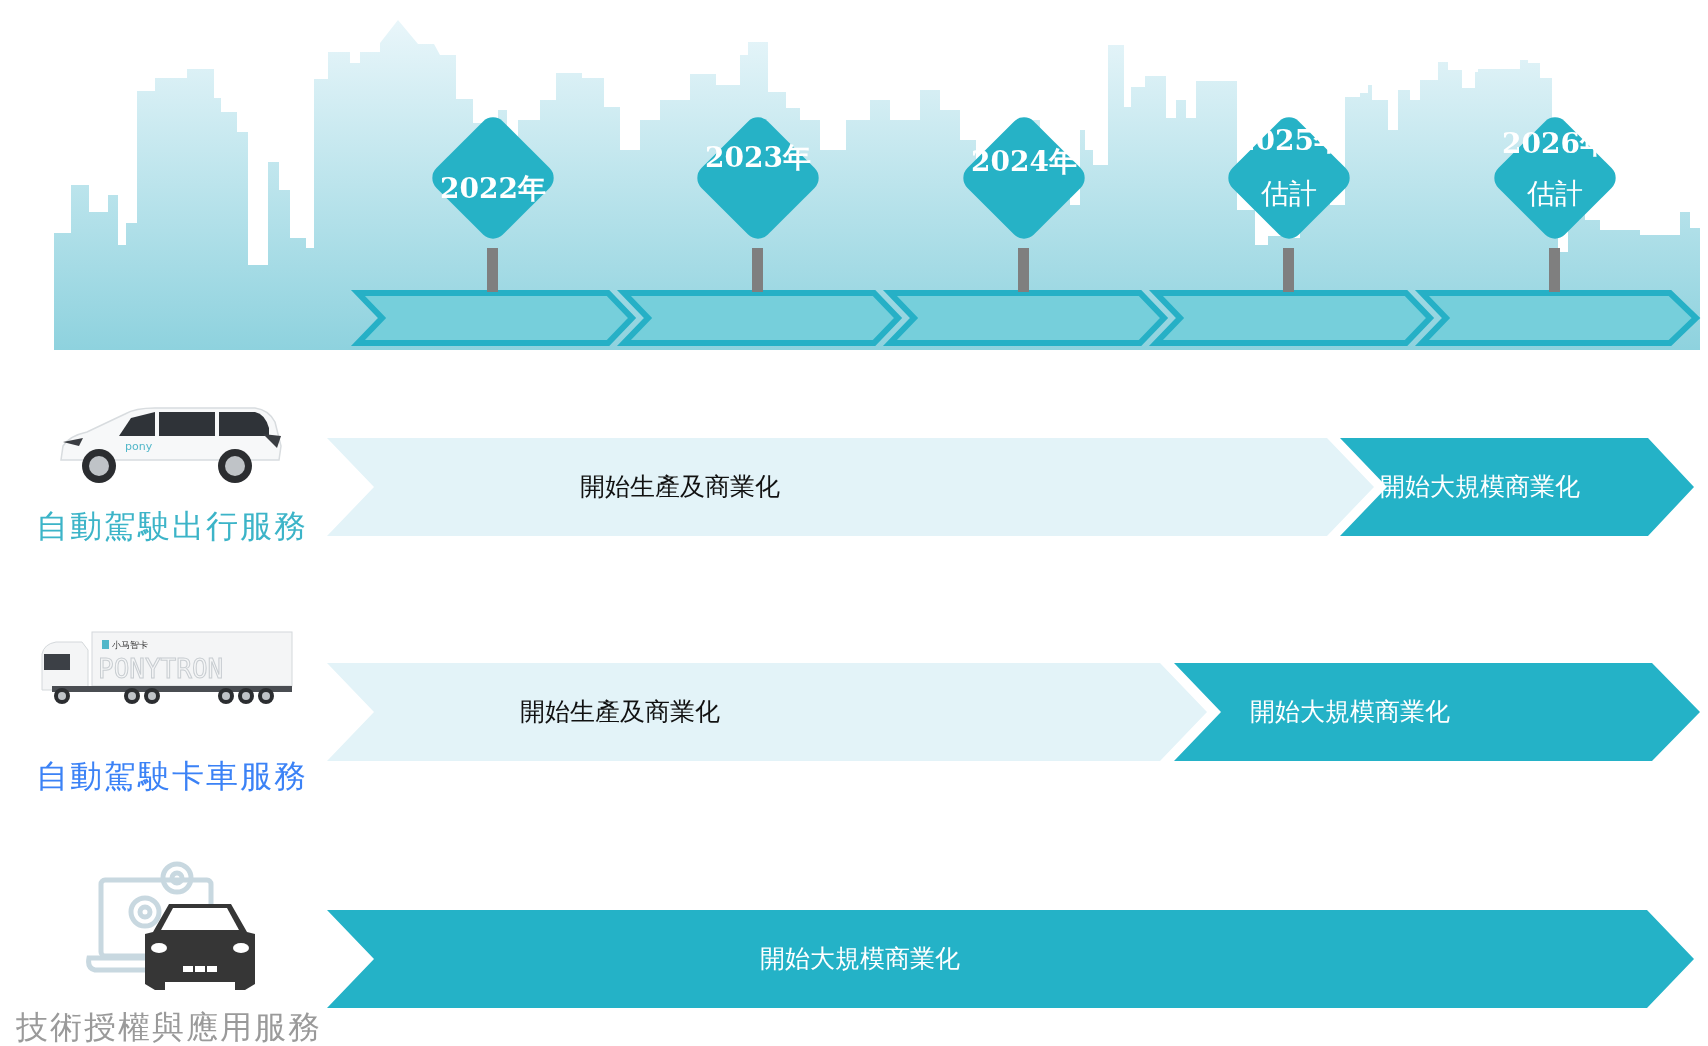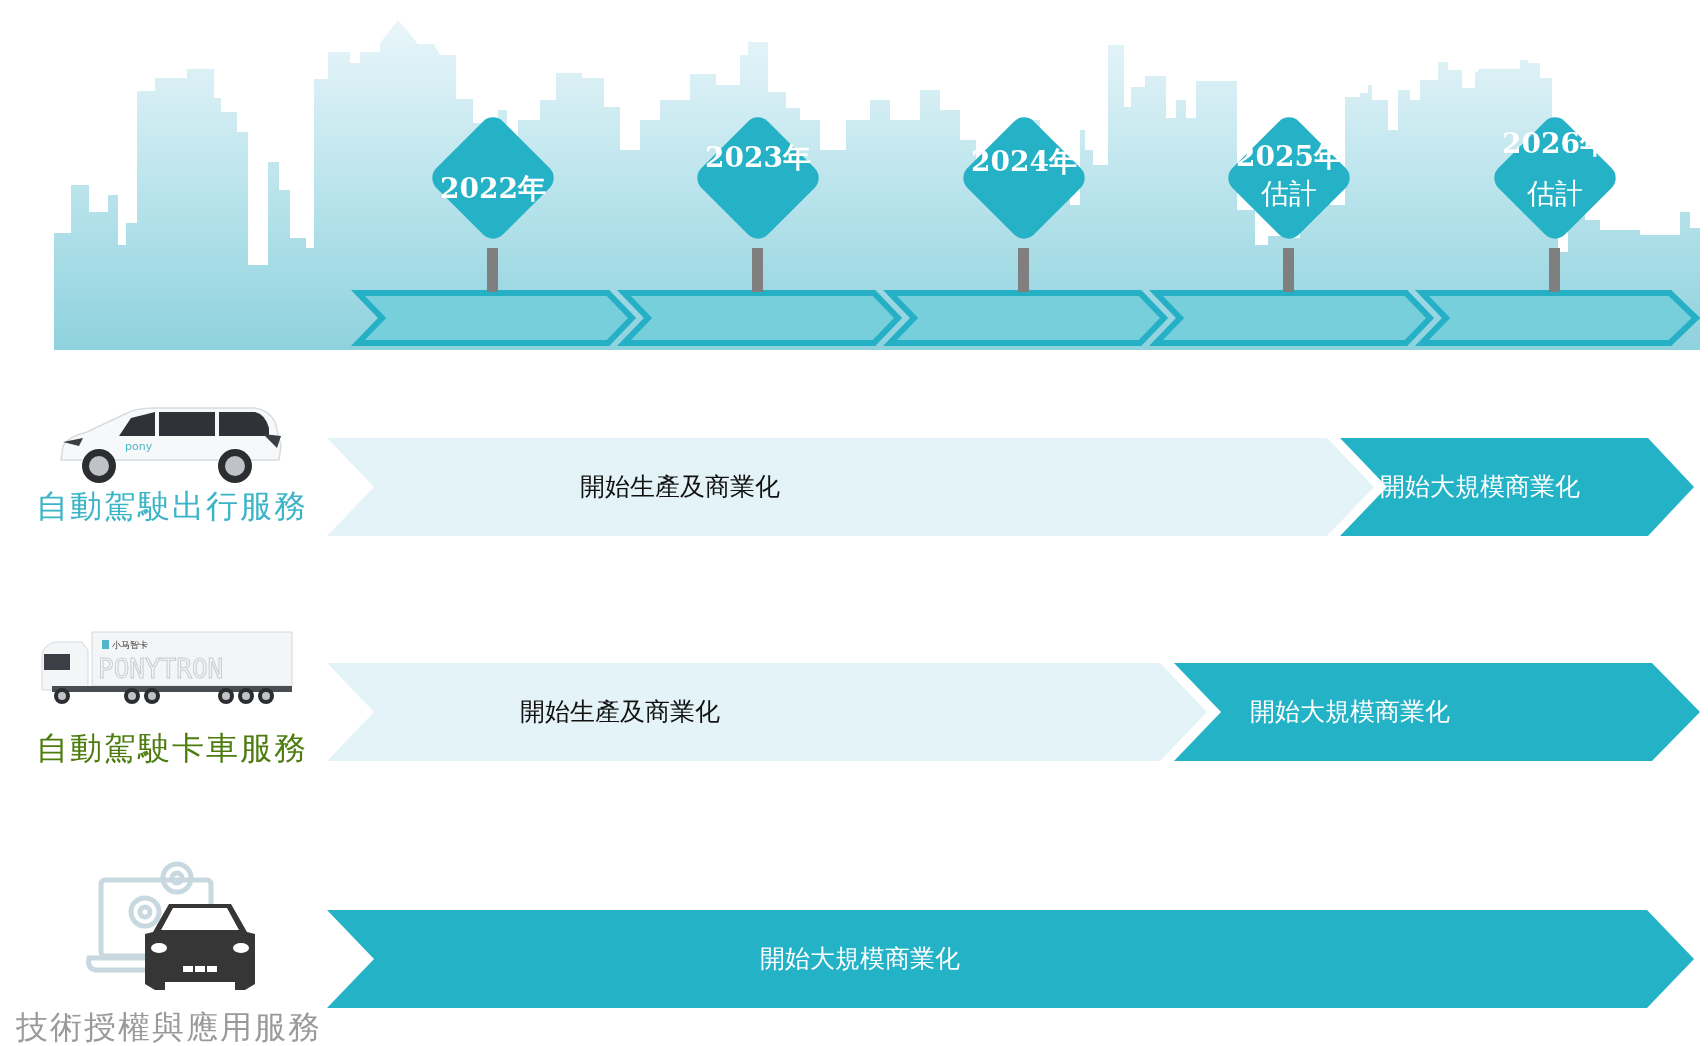--- a/index.html
+++ b/index.html
@@ -57,21 +57,21 @@
   <svg class="sign" style="left:944px;top:98px" viewBox="0 0 160 160">
       <rect x="33" y="33" width="94" height="94" rx="14" transform="rotate(45 80 80)" fill="#26b2c6"></rect>
     </svg>
   <div class="sign-text" style="left:944px;top:145px">2024年</div>
 </div>
 <div>
   <div class="abs" style="left:1283px;top:248px;width:11px;height:44px;background:#7f7f7f"></div>
   <svg class="sign" style="left:1209px;top:98px" viewBox="0 0 160 160">
       <rect x="33" y="33" width="94" height="94" rx="14" transform="rotate(45 80 80)" fill="#26b2c6"></rect>
     </svg>
-  <div class="sign-text" style="left:1209px;top:140px">2025年</div>
+  <div class="sign-text" style="left:1209px;top:124px">2025年</div>
   <div class="sign-text" style="left:1209px;top:177px;font-weight:normal">估計</div>
 </div>
 <div>
   <div class="abs" style="left:1549px;top:248px;width:11px;height:44px;background:#7f7f7f"></div>
   <svg class="sign" style="left:1475px;top:98px" viewBox="0 0 160 160">
       <rect x="33" y="33" width="94" height="94" rx="14" transform="rotate(45 80 80)" fill="#26b2c6"></rect>
     </svg>
   <div class="sign-text" style="left:1475px;top:127px">2026年</div>
   <div class="sign-text" style="left:1475px;top:177px;font-weight:normal">估計</div>
 </div>
@@ -83,21 +83,21 @@
     <path d="M104,14 L160,14 L160,38 L104,38 Z" fill="#2f3338"></path>
     <path d="M164,14 L200,14 Q210,16 214,30 L214,38 L164,38 Z" fill="#2f3338"></path>
     <path d="M208,36 L226,38 L222,50 Z" fill="#3a3d42"></path>
     <path d="M8,44 L28,40 L24,48 Z" fill="#3a3d42"></path>
     <text x="70" y="52" font-size="11" fill="#52b7c9" font-family="DejaVu Sans, sans-serif">pony</text>
     <circle cx="44" cy="68" r="17" fill="#2b2d30"></circle>
       <circle cx="44" cy="68" r="10" fill="#bfc3c7"></circle>
     <circle cx="180" cy="68" r="17" fill="#2b2d30"></circle>
       <circle cx="180" cy="68" r="10" fill="#bfc3c7"></circle>
   </svg>
-  <div class="row-label" style="left:36px;top:485px;color:#3cb4c8">自動駕駛出行服務</div>
+  <div class="row-label" style="left:36px;top:505px;color:#3cb4c8">自動駕駛出行服務</div>
 
   <svg class="abs" style="left:327px;top:438px" width="1047" height="98" viewBox="0 0 1047 98">
     <polygon points="0,0 1000,0 1047,49 1000,98 0,98 47,49" fill="#e3f3f8"></polygon>
   </svg>
   <div class="bar-text" style="left:580px;top:470px;width:540px;color:#111111">開始生產及商業化</div>
 
   <svg class="abs" style="left:1340px;top:438px" width="354" height="98" viewBox="0 0 354 98">
     <polygon points="0,0 308,0 354,49 308,98 0,98 47,49" fill="#24b2c7"></polygon>
   </svg>
   <div class="bar-text" style="left:1380px;top:470px;width:280px;color:#ffffff">開始大規模商業化</div>
@@ -122,21 +122,21 @@
       </g>
     <g fill="#bfc3c7">
         <circle cx="24" cy="68" r="4"></circle>
         <circle cx="94" cy="68" r="4"></circle>
         <circle cx="114" cy="68" r="4"></circle>
         <circle cx="188" cy="68" r="4"></circle>
         <circle cx="208" cy="68" r="4"></circle>
         <circle cx="228" cy="68" r="4"></circle>
       </g>
   </svg>
-  <div class="row-label" style="left:36px;top:727px;color:#4d7c0f">自動駕駛卡車服務</div>
+  <div class="row-label" style="left:36px;top:755px;color:#3b82f6">自動駕駛卡車服務</div>
 
   <svg class="abs" style="left:327px;top:663px" width="880" height="98" viewBox="0 0 880 98">
     <polygon points="0,0 833,0 880,49 833,98 0,98 47,49" fill="#e3f3f8"></polygon>
   </svg>
   <div class="bar-text" style="left:520px;top:695px;width:500px;color:#111111">開始生產及商業化</div>
 
   <svg class="abs" style="left:1174px;top:663px" width="526" height="98" viewBox="0 0 526 98">
     <polygon points="0,0 478,0 526,49 478,98 0,98 47,49" fill="#24b2c7"></polygon>
   </svg>
   <div class="bar-text" style="left:1250px;top:695px;width:380px;color:#ffffff">開始大規模商業化</div>

